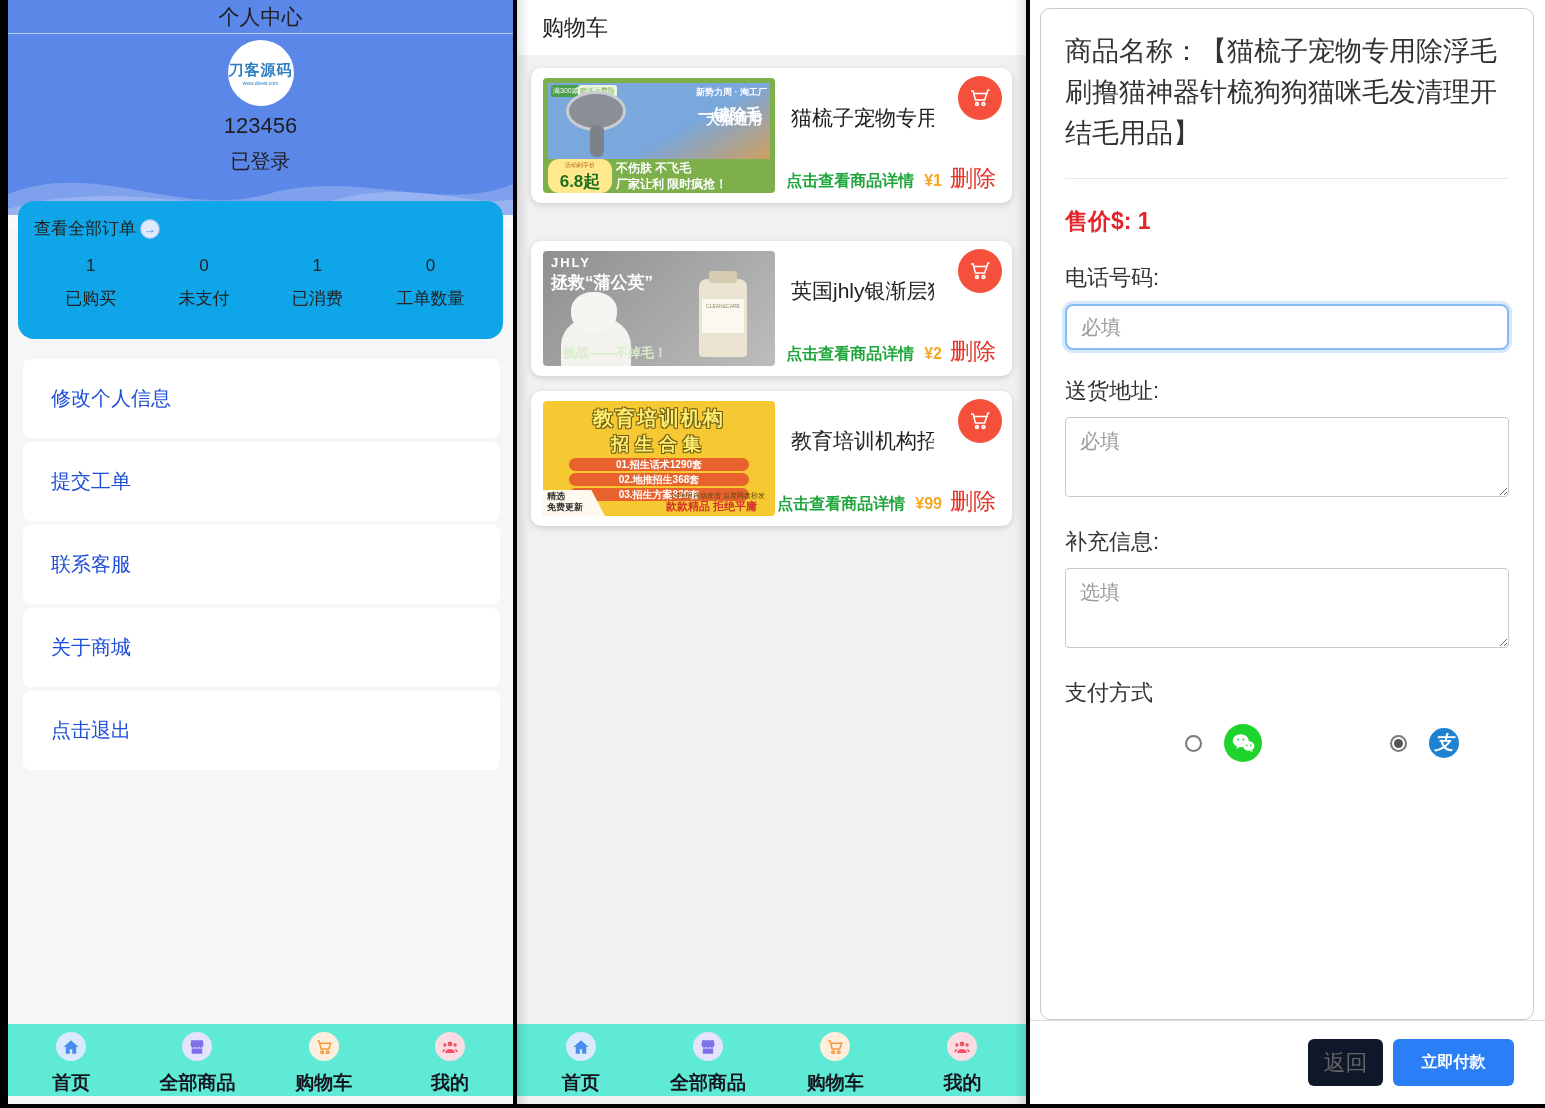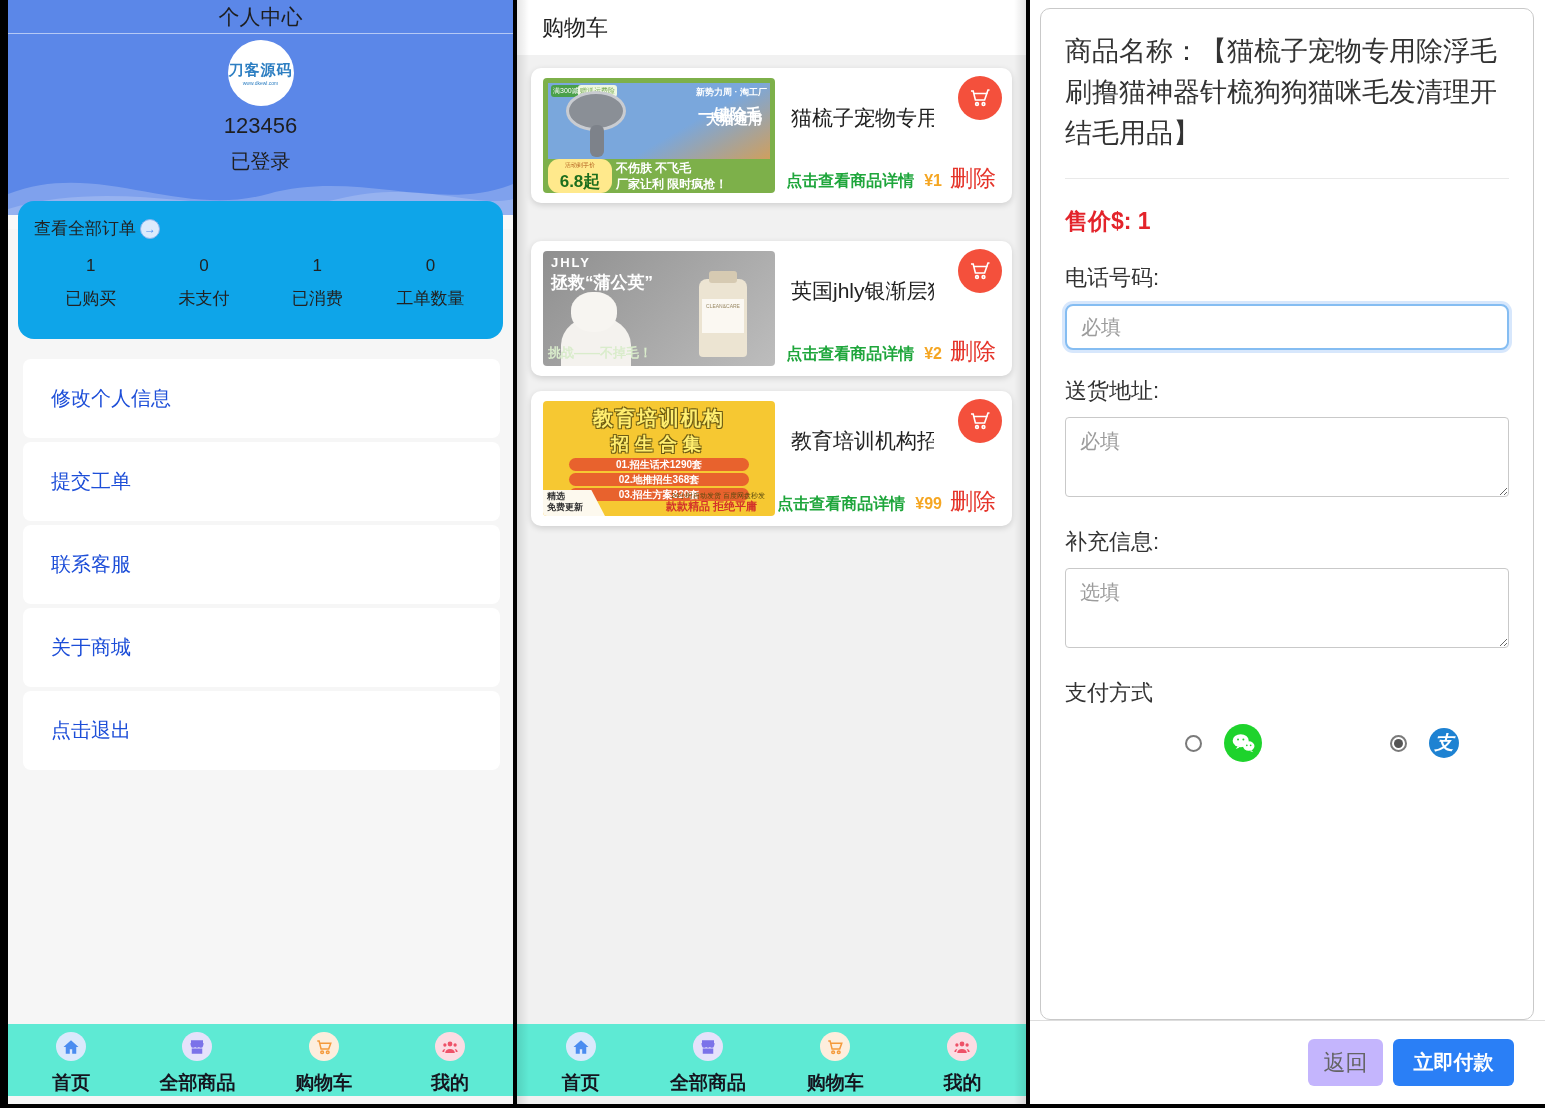--- a/index.html
+++ b/index.html
@@ -81,21 +81,21 @@
   .img1 .s1 { position:absolute; left:68px; top:1px; font-size:12px; color:#fff; font-weight:bold; }
   .img1 .s2 { position:absolute; left:68px; top:17px; font-size:12px; color:#fff; font-weight:bold; }
   .img2 { background:linear-gradient(135deg,#8f8f8f,#bdbdbd); position:relative;margin-top:38px; }
   .img2 .brand { position:absolute; left:8px; top:4px; color:#fff; font-weight:bold; font-size:13px; letter-spacing:2px; }
   .img2 .head { position:absolute; left:8px; top:20px; color:#fff; font-weight:bold; font-size:17px; }
   .img2 .cat-body { position:absolute; left:18px; bottom:-8px; width:70px; height:58px; background:#f4f2ee; border-radius:50% 50% 0 0; }
   .img2 .cat-head { position:absolute; left:28px; bottom:34px; width:46px; height:40px; background:#f7f5f1; border-radius:46%; }
   .img2 .bottle { position:absolute; right:28px; top:28px; width:48px; height:78px; background:#ece4d2; border-radius:8px 8px 4px 4px; }
   .img2 .cap { position:absolute; right:38px; top:20px; width:28px; height:12px; background:#d6cab2; border-radius:3px; }
   .img2 .lbl { position:absolute; right:31px; top:48px; width:42px; height:34px; background:#fbf8f2; font-size:5px; color:#9a8a66; text-align:center; padding-top:4px; }
-  .img2 .foot { position:absolute; left:5px; bottom:4px; color:#d9eccb; font-weight:bold; font-size:13px; }
+  .img2 .foot { position:absolute; left:20px; bottom:4px; color:#d9eccb; font-weight:bold; font-size:13px; }
   .img3 { background:#f6c832; position:relative; text-align:center; }
   .img3 .t1 { font-size:20px; font-weight:bold; color:#ffee6e; letter-spacing:2px; margin-top:4px;
               text-shadow:-1px -1px 0 #6d5c14,1px -1px 0 #6d5c14,-1px 1px 0 #6d5c14,1px 1px 0 #6d5c14; }
   .img3 .t2 { font-size:18px; font-weight:bold; color:#ffee6e; letter-spacing:6px;
               text-shadow:-1px -1px 0 #6d5c14,1px -1px 0 #6d5c14,-1px 1px 0 #6d5c14,1px 1px 0 #6d5c14; }
   .img3 .row { width:78%; margin:2px auto 0; background:#e8622d; border-radius:8px; color:#fff; font-size:10px; font-weight:bold; line-height:13px; }
   .img3 .corner { position:absolute; left:0; bottom:0; width:62px; height:26px; background:#fdf9ee; clip-path:polygon(0 0,78% 0,100% 100%,0 100%); font-size:9px; font-weight:bold; color:#333; text-align:left; padding:1px 0 0 4px; line-height:11px; }
   .img3 .note { position:absolute; right:10px; bottom:15px; font-size:7px; color:#5a4a10; }
   .img3 .slogan { position:absolute; right:18px; bottom:2px; font-size:11px; font-weight:bold; color:#d3322a; }
 
@@ -117,24 +117,24 @@
   .pay-opt.first { margin-left:120px; } .pay-opt.second { margin-left:128px; }
   .radio { width:17px; height:17px; border:2px solid #7a7a7a; border-radius:50%; background:#fff; }
   .radio.checked { display:flex; align-items:center; justify-content:center; }
   .radio.checked::after { content:''; width:9px; height:9px; border-radius:50%; background:#555; }
   .pm-wechat { width:38px; height:38px; border-radius:50%; background:#1ed32c; margin-left:22px;
                display:flex; align-items:center; justify-content:center; }
   .pm-alipay { width:30px; height:30px; border-radius:50%; background:#1e82d2; margin-left:22px;
                color:#fff; font-size:19px; font-weight:bold; text-align:center; line-height:29px; font-style:italic; }
   .p3-footer { position:absolute; left:0; right:0; bottom:0; height:84px; border-top:1px solid #ddd;
                background:#fff; display:flex; justify-content:flex-end; align-items:center; padding-right:31px; }
-  .btn-back { width:75px; height:47px; background:#c4b5fd; color:#646464; border:none; border-radius:6px;
+  .btn-back { width:75px; height:47px; background:#0f172a; color:#646464; border:none; border-radius:6px;
               font-size:22px; font-family:inherit; }
   .btn-pay { width:121px; height:47px; background:#2a7ff6; color:#fff; border:none; border-radius:6px;
-             font-size:20px; font-weight:bold; margin-left:10px; font-family:inherit; }
+             font-size:16px; font-weight:bold; margin-left:10px; font-family:inherit; }
 </style>
 </head>
 <body>
 
 <div class="app">
 
   <div class="p1">
     <div class="p1-header">个人中心</div>
     <div class="p1-hero">
       <svg class="hero-waves" viewBox="0 0 505 80" preserveAspectRatio="none">

